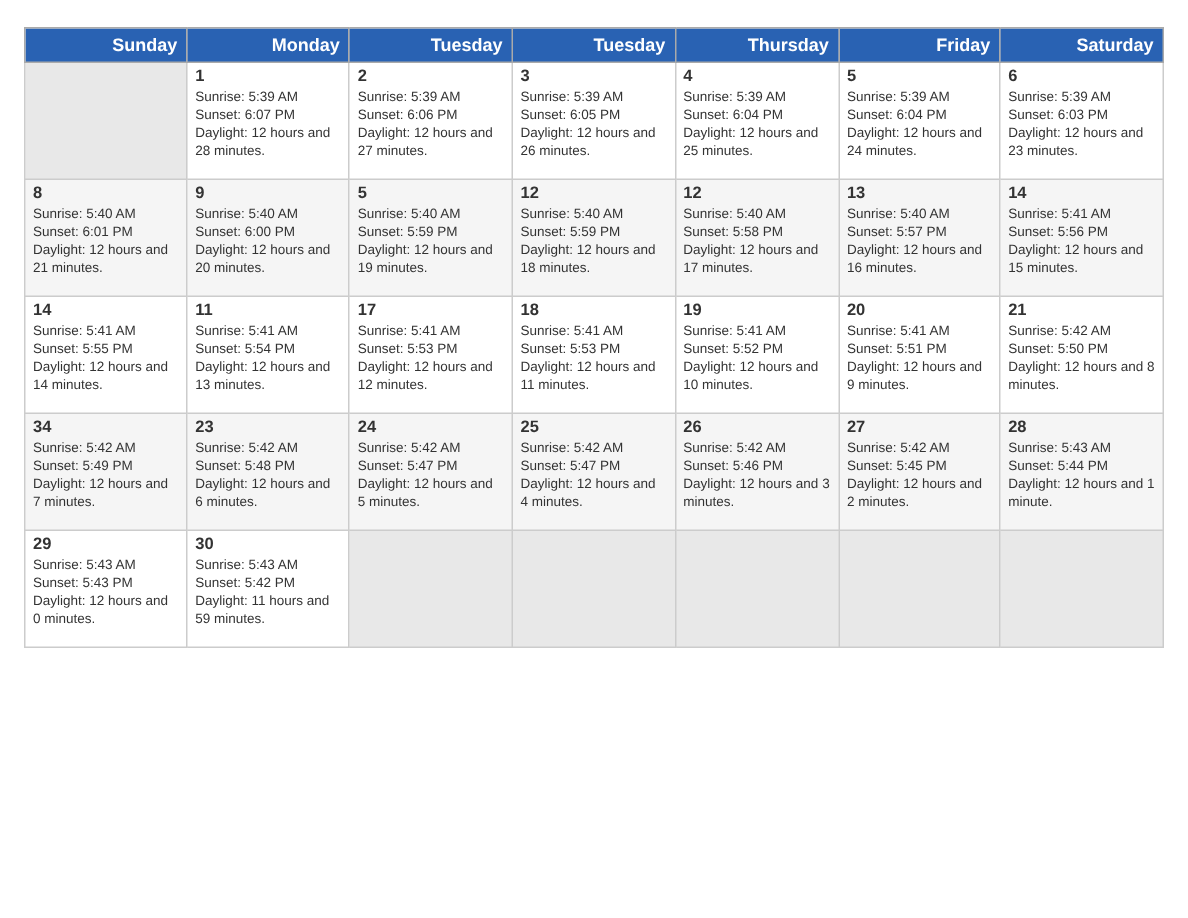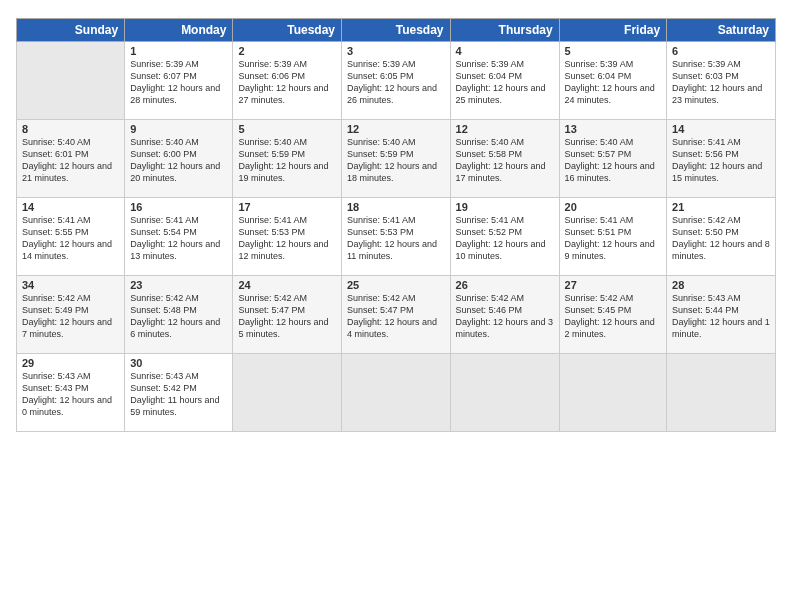--- a/index.html
+++ b/index.html
@@ -128,21 +128,21 @@
           <td><span class="day-num">8</span><span class="cell-text">Sunrise: 5:40 AM<br>Sunset: 6:01 PM<br>Daylight: 12 hours and 21 minutes.</span></td>
           <td><span class="day-num">9</span><span class="cell-text">Sunrise: 5:40 AM<br>Sunset: 6:00 PM<br>Daylight: 12 hours and 20 minutes.</span></td>
           <td><span class="day-num">5</span><span class="cell-text">Sunrise: 5:40 AM<br>Sunset: 5:59 PM<br>Daylight: 12 hours and 19 minutes.</span></td>
           <td><span class="day-num">12</span><span class="cell-text">Sunrise: 5:40 AM<br>Sunset: 5:59 PM<br>Daylight: 12 hours and 18 minutes.</span></td>
           <td><span class="day-num">12</span><span class="cell-text">Sunrise: 5:40 AM<br>Sunset: 5:58 PM<br>Daylight: 12 hours and 17 minutes.</span></td>
           <td><span class="day-num">13</span><span class="cell-text">Sunrise: 5:40 AM<br>Sunset: 5:57 PM<br>Daylight: 12 hours and 16 minutes.</span></td>
           <td><span class="day-num">14</span><span class="cell-text">Sunrise: 5:41 AM<br>Sunset: 5:56 PM<br>Daylight: 12 hours and 15 minutes.</span></td>
         </tr>
         <tr>
           <td><span class="day-num">14</span><span class="cell-text">Sunrise: 5:41 AM<br>Sunset: 5:55 PM<br>Daylight: 12 hours and 14 minutes.</span></td>
-          <td><span class="day-num">16</span><span class="cell-text">Sunrise: 5:41 AM<br>Sunset: 5:54 PM<br>Daylight: 12 hours and 13 minutes.</span></td>
+          <td><span class="day-num">11</span><span class="cell-text">Sunrise: 5:41 AM<br>Sunset: 5:54 PM<br>Daylight: 12 hours and 13 minutes.</span></td>
           <td><span class="day-num">17</span><span class="cell-text">Sunrise: 5:41 AM<br>Sunset: 5:53 PM<br>Daylight: 12 hours and 12 minutes.</span></td>
           <td><span class="day-num">18</span><span class="cell-text">Sunrise: 5:41 AM<br>Sunset: 5:53 PM<br>Daylight: 12 hours and 11 minutes.</span></td>
           <td><span class="day-num">19</span><span class="cell-text">Sunrise: 5:41 AM<br>Sunset: 5:52 PM<br>Daylight: 12 hours and 10 minutes.</span></td>
           <td><span class="day-num">20</span><span class="cell-text">Sunrise: 5:41 AM<br>Sunset: 5:51 PM<br>Daylight: 12 hours and 9 minutes.</span></td>
           <td><span class="day-num">21</span><span class="cell-text">Sunrise: 5:42 AM<br>Sunset: 5:50 PM<br>Daylight: 12 hours and 8 minutes.</span></td>
         </tr>
         <tr>
           <td><span class="day-num">34</span><span class="cell-text">Sunrise: 5:42 AM<br>Sunset: 5:49 PM<br>Daylight: 12 hours and 7 minutes.</span></td>
           <td><span class="day-num">23</span><span class="cell-text">Sunrise: 5:42 AM<br>Sunset: 5:48 PM<br>Daylight: 12 hours and 6 minutes.</span></td>
           <td><span class="day-num">24</span><span class="cell-text">Sunrise: 5:42 AM<br>Sunset: 5:47 PM<br>Daylight: 12 hours and 5 minutes.</span></td>

